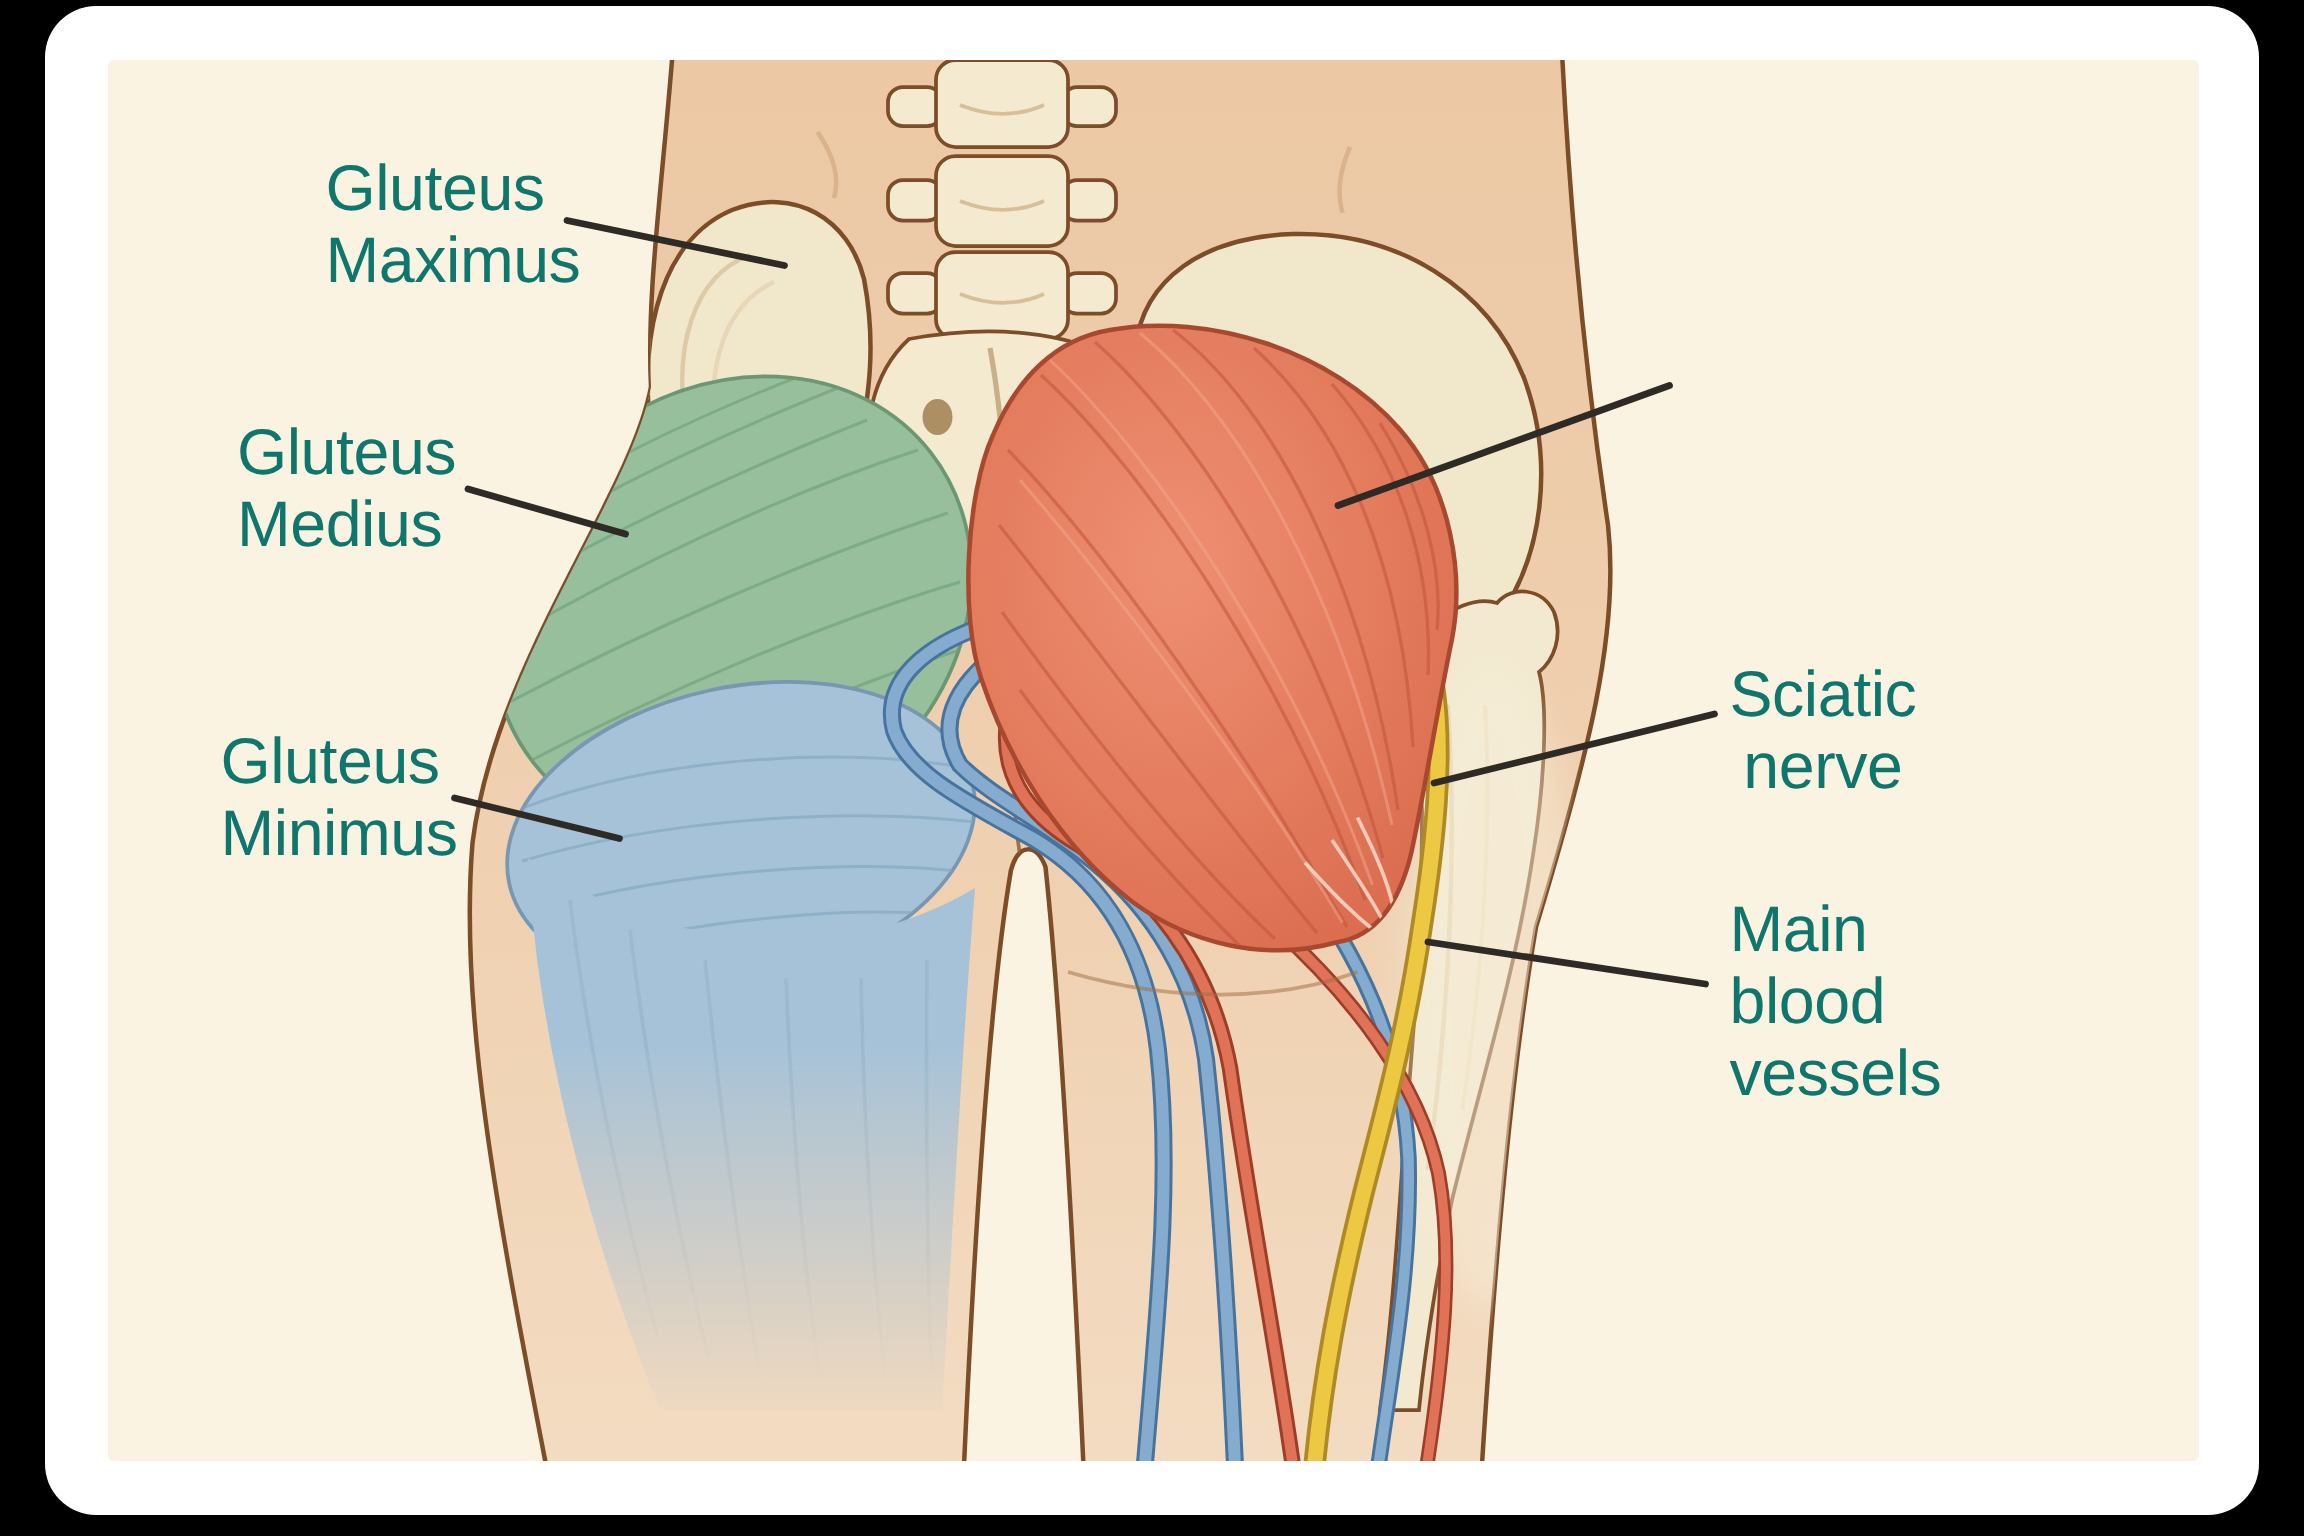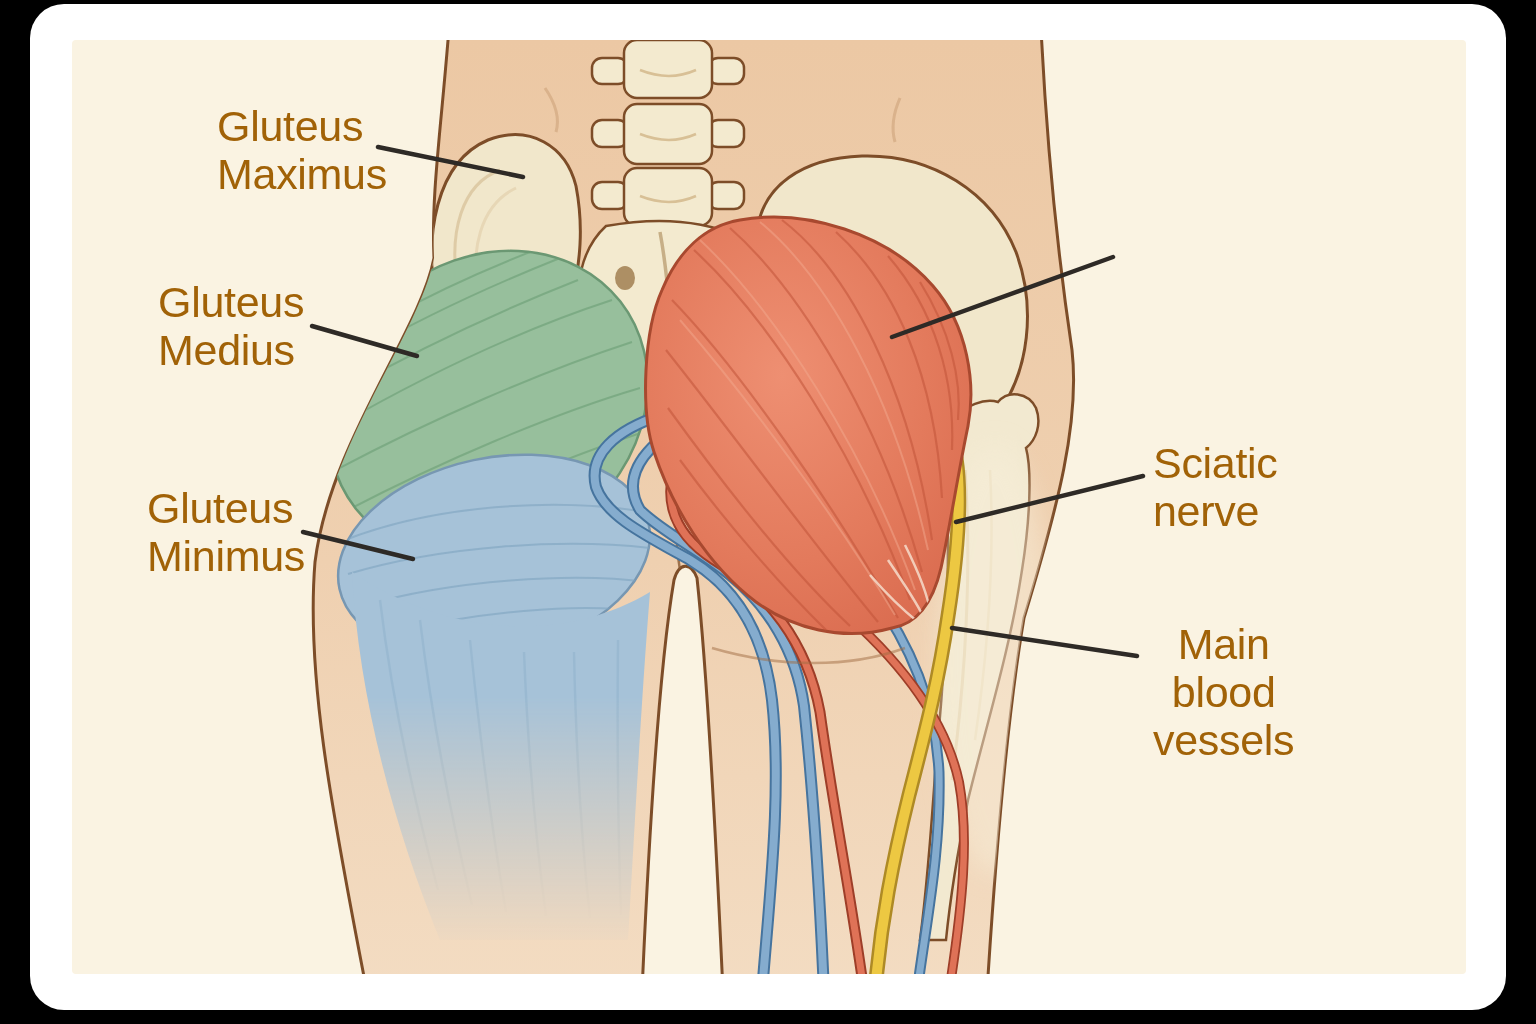--- a/index.html
+++ b/index.html
@@ -3,28 +3,28 @@
 <meta charset="utf-8">
 <style>
   html,body{margin:0;padding:0;background:#000;}
   .stage{position:relative;width:1536px;height:1024px;background:#000;overflow:hidden;
          font-family:"Liberation Sans",sans-serif;}
   .card{position:absolute;left:30px;top:4px;width:1476px;height:1006px;
         background:#fff;border-radius:34px;}
   .canvas{position:absolute;left:42px;top:36px;width:1394px;height:934px;
           background:#FAF3E2;border-radius:4px;overflow:hidden;}
   .canvas svg{position:absolute;left:-72px;top:-40px;width:1536px;height:1024px;display:block;}
-  .label{position:absolute;font-size:43px;line-height:1.12;color:#a16207;
+  .label{position:absolute;font-size:43px;line-height:1.12;color:#0f766e;
          white-space:pre-line;letter-spacing:-0.3px;}
   #lbl-gmax{left:145px;top:62px;}
   #lbl-gmed{left:86px;top:238px;}
   #lbl-gmin{left:75px;top:444px;}
   #lbl-pelvic{left:1050px;top:176px;}
-  #lbl-sciatic{left:1081px;top:399px;}
-  #lbl-vessels{left:1081px;top:580px;text-align:center;}
+  #lbl-sciatic{left:1081px;top:399px;text-align:center;}
+  #lbl-vessels{left:1081px;top:556px;}
 </style>
 </head>
 <body>
 
 <div class="stage">
   <div class="card">
     <div class="canvas">
 
       <svg viewBox="0 0 1536 1024">
         <defs>

